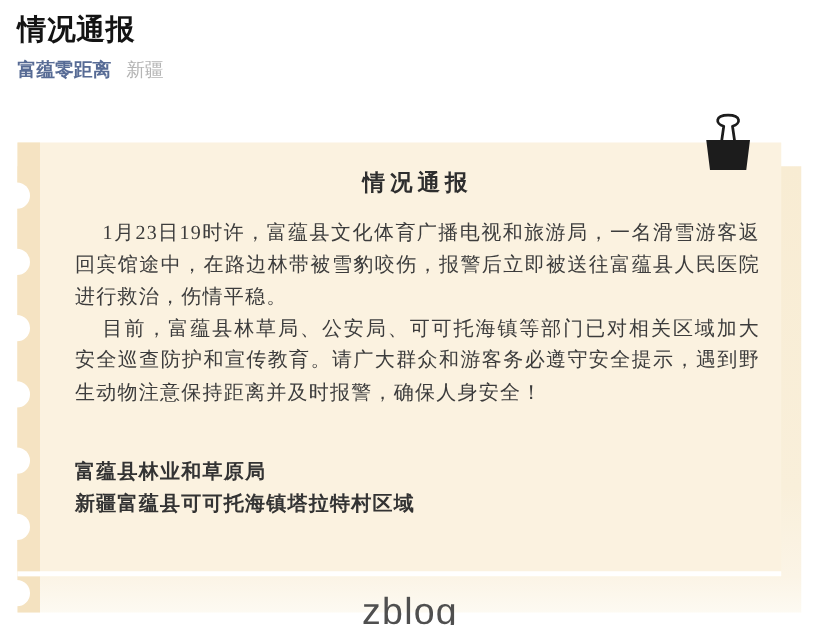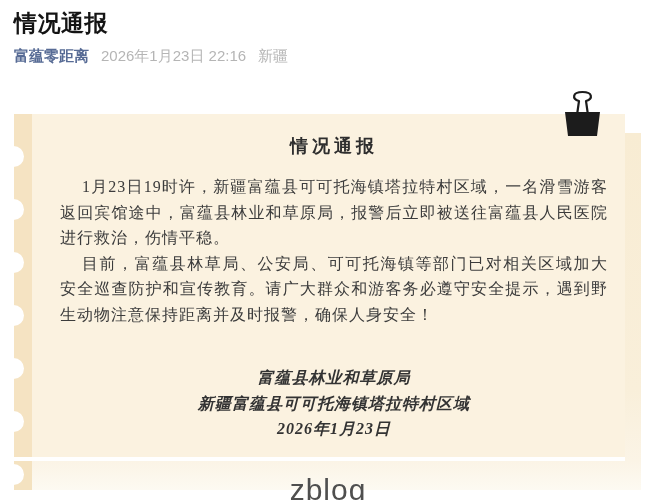--- a/index.html
+++ b/index.html
@@ -95,65 +95,62 @@
   .notice-para {
     font-size: 16px;
     line-height: 25.5px;
     letter-spacing: 1px;
     text-align: justify;
     text-indent: 22px;
   }
   .notice-para.first { margin-top: 18px; }
   .signature-block {
     margin-top: 38px;
-    text-align: center;
+    text-align: left;
     font-size: 16px;
     line-height: 25.5px;
     letter-spacing: 1px;
     font-weight: bold;
     color: #333333;
-    font-style: italic;
   }
 
   
   .watermark {
     position: absolute;
     left: 0; right: 0; top: 474px;
     text-align: center;
     font-size: 30px;
     line-height: 32px;
     color: #4f4f4f;
     letter-spacing: 1px;
   }
 </style>
 </head>
 <body>
 
 <h1 class="article-title">情况通报</h1>
 
 <div class="byline">
   <span class="account">富蕴零距离</span>
-  <span class="meta">2026年1月23日 22:16</span>
   <span class="meta">新疆</span>
 </div>
 
 <div class="sheet-behind">
   <div class="edge-strip"></div>
 </div>
 
 <div class="notice-card">
   <div class="edge-strip"></div>
   <div class="card-inner">
     <div class="notice-title">情况通报</div>
-    <p class="notice-para first">1月23日19时许，新疆富蕴县可可托海镇塔拉特村区域，一名滑雪游客返回宾馆途中，富蕴县林业和草原局，报警后立即被送往富蕴县人民医院进行救治，伤情平稳。</p>
+    <p class="notice-para first">1月23日19时许，富蕴县文化体育广播电视和旅游局，一名滑雪游客返回宾馆途中，在路边林带被雪豹咬伤，报警后立即被送往富蕴县人民医院进行救治，伤情平稳。</p>
     <p class="notice-para">目前，富蕴县林草局、公安局、可可托海镇等部门已对相关区域加大安全巡查防护和宣传教育。请广大群众和游客务必遵守安全提示，遇到野生动物注意保持距离并及时报警，确保人身安全！</p>
     <div class="signature-block">
       <div>富蕴县林业和草原局</div>
       <div>新疆富蕴县可可托海镇塔拉特村区域</div>
-      <div>2026年1月23日</div>
     </div>
   </div>
 </div>
 
 <div class="punch-hole" style="top:146px"></div>
 <div class="punch-hole" style="top:199px"></div>
 <div class="punch-hole" style="top:252px"></div>
 <div class="punch-hole" style="top:305px"></div>
 <div class="punch-hole" style="top:358px"></div>
 <div class="punch-hole" style="top:411px"></div>

